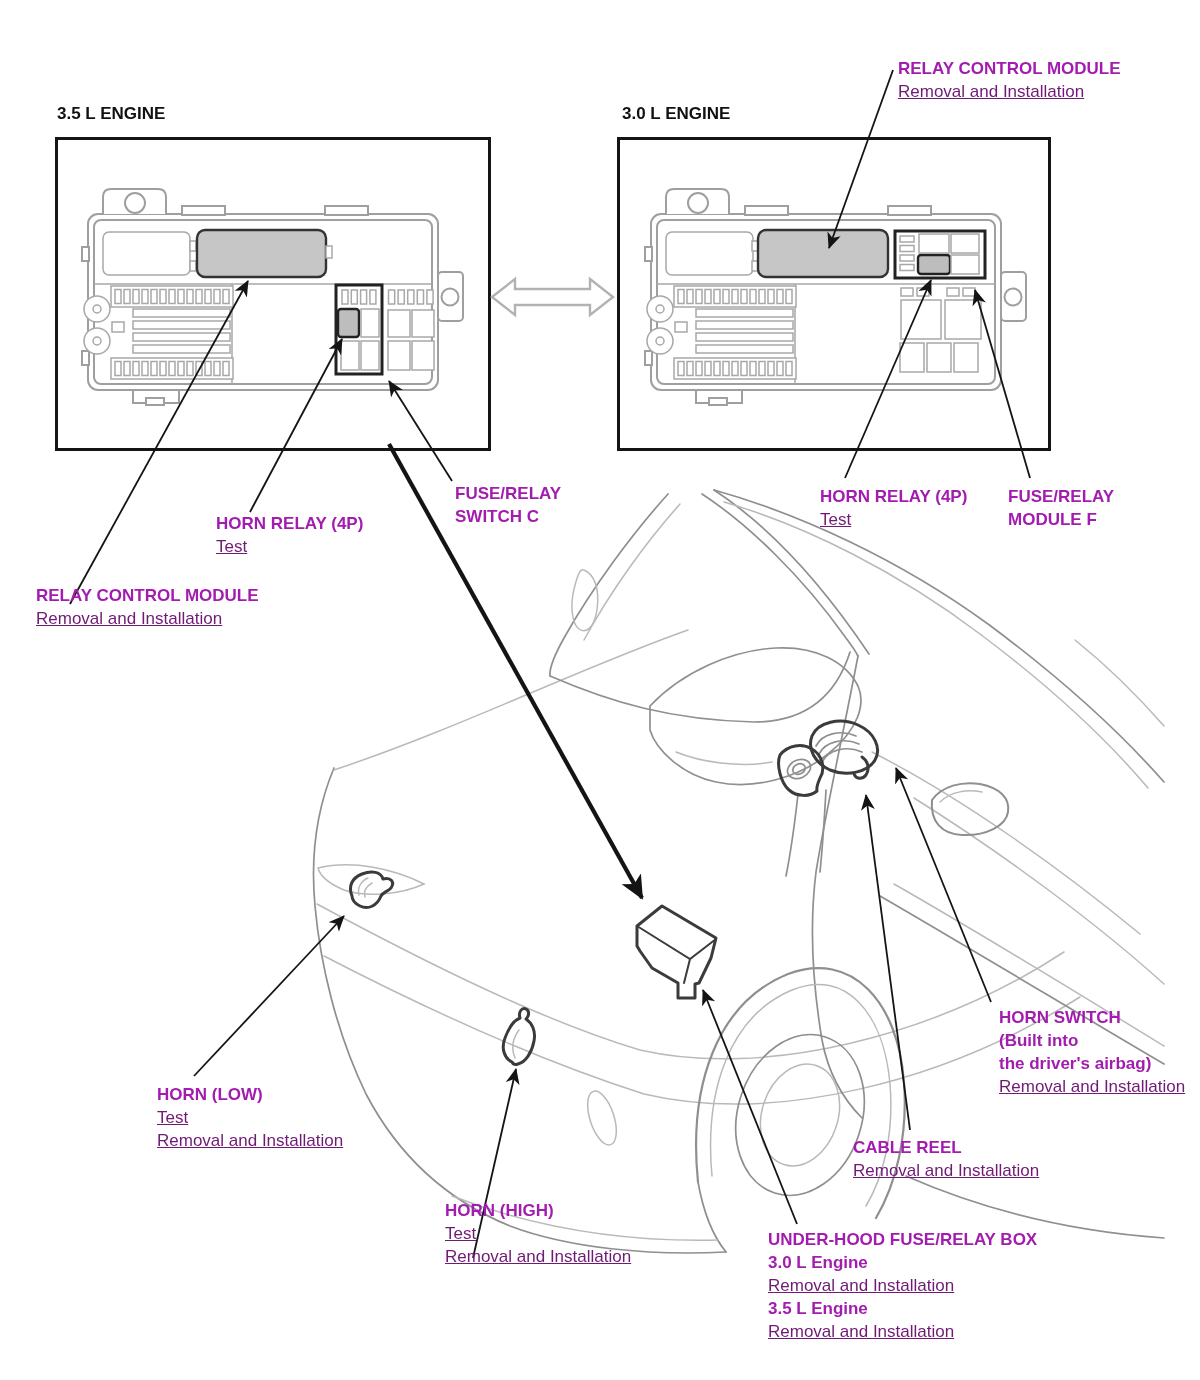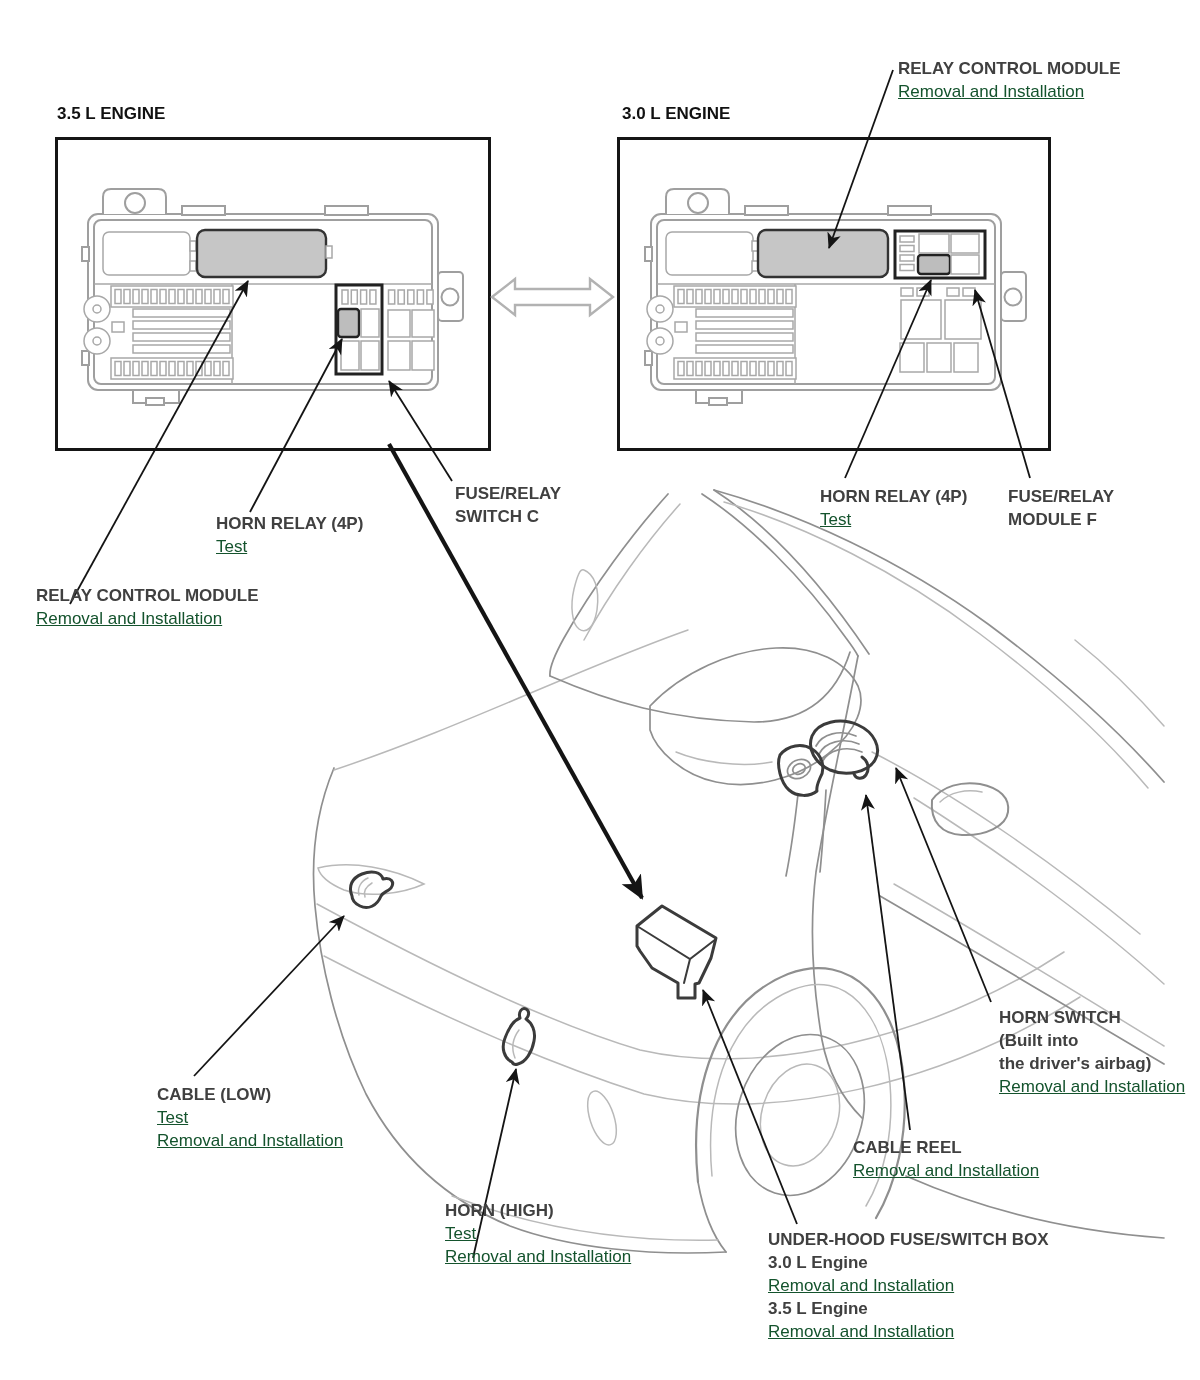--- a/index.html
+++ b/index.html
@@ -2,23 +2,23 @@
 <html><head>
 <meta charset="utf-8">
 <style>
   html,body{margin:0;padding:0;background:#fff;}
   .stage{position:relative;width:1200px;height:1380px;background:#fff;overflow:hidden;
          font-family:"Liberation Sans",sans-serif;}
   .pagebox{position:absolute;border:3px solid #151515;background:transparent;}
   .caption{position:absolute;font:bold 17px/22px "Liberation Sans",sans-serif;color:#111;white-space:nowrap;}
   .art{position:absolute;left:0;top:0;pointer-events:none;}
   .lbl{position:absolute;white-space:nowrap;}
-  .t{font:bold 17px/23px "Liberation Sans",sans-serif;color:#404040;}
+  .t{font:bold 17px/23px "Liberation Sans",sans-serif;color:#a21caf;}
   .lnk{display:block;width:max-content;font:17px/23px "Liberation Sans",sans-serif;
-       color:#14532d;text-decoration:underline;cursor:pointer;}
+       color:#701a75;text-decoration:underline;cursor:pointer;}
   
   .bl{stroke:#9f9f9f;stroke-width:2;fill:#fff;}
   .ln{stroke:#a8a8a8;stroke-width:1.5;fill:#fff;}
   .lnl{stroke:#a8a8a8;stroke-width:1.5;fill:none;}
   .cg{stroke:#8f8f8f;stroke-width:1.7;fill:none;stroke-linecap:round;}
   .cg2{stroke:#b9b9b9;stroke-width:1.5;fill:none;stroke-linecap:round;}
   .cb{stroke:#3b3b3b;stroke-width:3;fill:none;stroke-linejoin:round;stroke-linecap:round;}
   .cb2{stroke:#3b3b3b;stroke-width:2;fill:none;stroke-linecap:round;}
   .ar{stroke:#141414;stroke-width:1.8;fill:none;}
   .arb{stroke:#141414;stroke-width:4.2;fill:none;}
@@ -295,21 +295,21 @@
     <div class="t">HORN RELAY (4P)</div>
     <a class="lnk">Test</a>
   </div>
 
   <div class="lbl" style="left:1008px;top:485px">
     <div class="t">FUSE/RELAY</div>
     <div class="t">MODULE F</div>
   </div>
 
   <div class="lbl" style="left:157px;top:1083px">
-    <div class="t">CABLE (LOW)</div>
+    <div class="t">HORN (LOW)</div>
     <a class="lnk">Test</a>
     <a class="lnk">Removal and Installation</a>
   </div>
 
   <div class="lbl" style="left:445px;top:1199px">
     <div class="t">HORN (HIGH)</div>
     <a class="lnk">Test</a>
     <a class="lnk">Removal and Installation</a>
   </div>
 
@@ -319,20 +319,20 @@
     <div class="t">the driver's airbag)</div>
     <a class="lnk">Removal and Installation</a>
   </div>
 
   <div class="lbl" style="left:853px;top:1136px">
     <div class="t">CABLE REEL</div>
     <a class="lnk">Removal and Installation</a>
   </div>
 
   <div class="lbl" style="left:768px;top:1228px">
-    <div class="t">UNDER-HOOD FUSE/SWITCH BOX</div>
+    <div class="t">UNDER-HOOD FUSE/RELAY BOX</div>
     <div class="t">3.0 L Engine</div>
     <a class="lnk">Removal and Installation</a>
     <div class="t">3.5 L Engine</div>
     <a class="lnk">Removal and Installation</a>
   </div>
 
 </div>
 
 </body></html>

